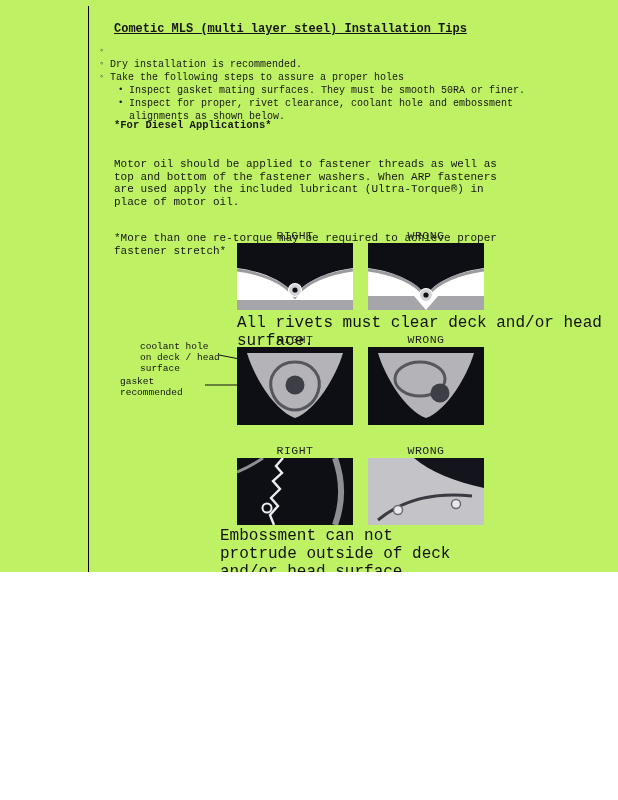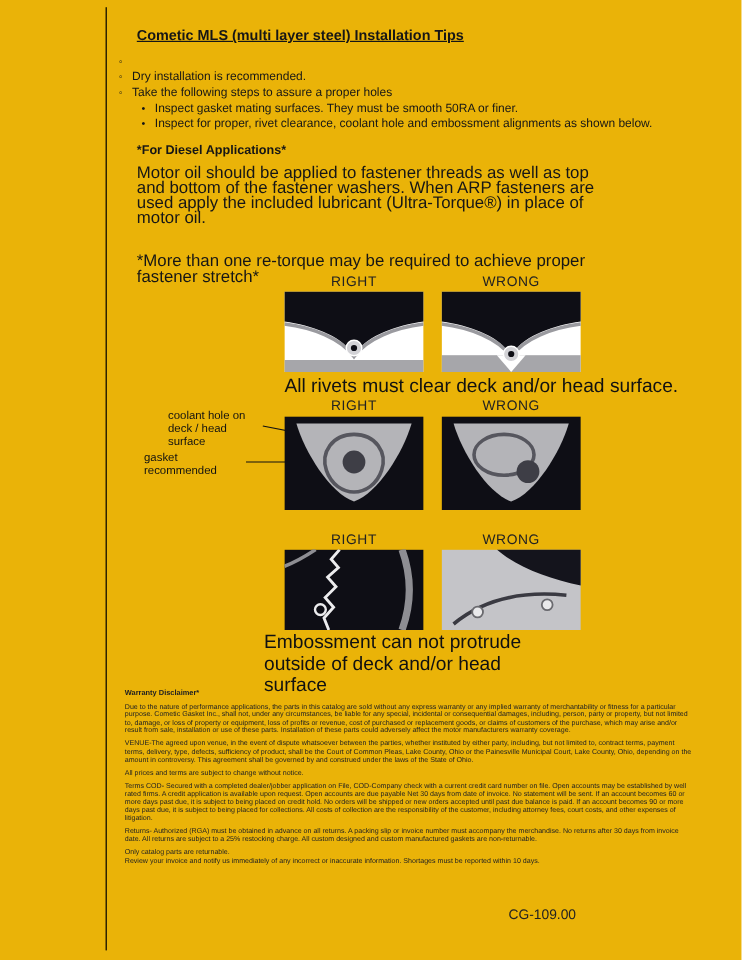--- a/index.html
+++ b/index.html
@@ -1,35 +1,35 @@
 <!DOCTYPE html>
 <html><head>
 <meta charset="utf-8">
 <style>
   * { margin:0; padding:0; box-sizing:border-box; }
   html,body { background:#ffffff; }
   body { width:618px; height:800px; }
   .page {
-    position:relative; width:618px; height:800px; background:#eab308;
-    font-family:Liberation Sans, sans-serif; color:#161616; overflow:hidden;
+    position:relative; width:618px; height:572px; background:#bef264;
+    font-family:Liberation Mono, monospace; color:#161616; overflow:hidden;
   }
   .vrule { position:absolute; left:88px; top:6px; width:1px; height:786px; background:#000; }
 
   .title {
     position:absolute; left:114px; top:22px;
     font-size:12px; font-weight:bold; text-decoration:underline; white-space:nowrap;
   }
 
   .tips { position:absolute; left:99px; top:45px; width:450px; font-size:10px; line-height:13px; }
   .li { display:flex; }
   .li .m { width:11px; flex:0 0 11px; font-size:9px; line-height:13px; }
   .li.sub { padding-left:19px; }
 
   .heading { position:absolute; left:114px; top:119px; font-size:10.5px; font-weight:bold; }
-  .para { position:absolute; left:114px; width:400px; font-size:14px; line-height:12.5px; }
+  .para { position:absolute; left:114px; width:400px; font-size:11px; line-height:12.5px;margin-top:21px; }
   #para1 { top:137px; }
   #para2 { top:168px; }
   #note  { top:211px; width:420px; }
 
   .dg-label { position:absolute; width:116px; text-align:center; font-size:11.5px; color:#222; letter-spacing:0.5px; }
   .panel { position:absolute; width:116px; }
   .panel svg { display:block; width:116px; }
   .caption { position:absolute; font-size:16px; color:#111; }
 
   .annot { position:absolute; font-size:9.5px; line-height:11px; color:#111; }

